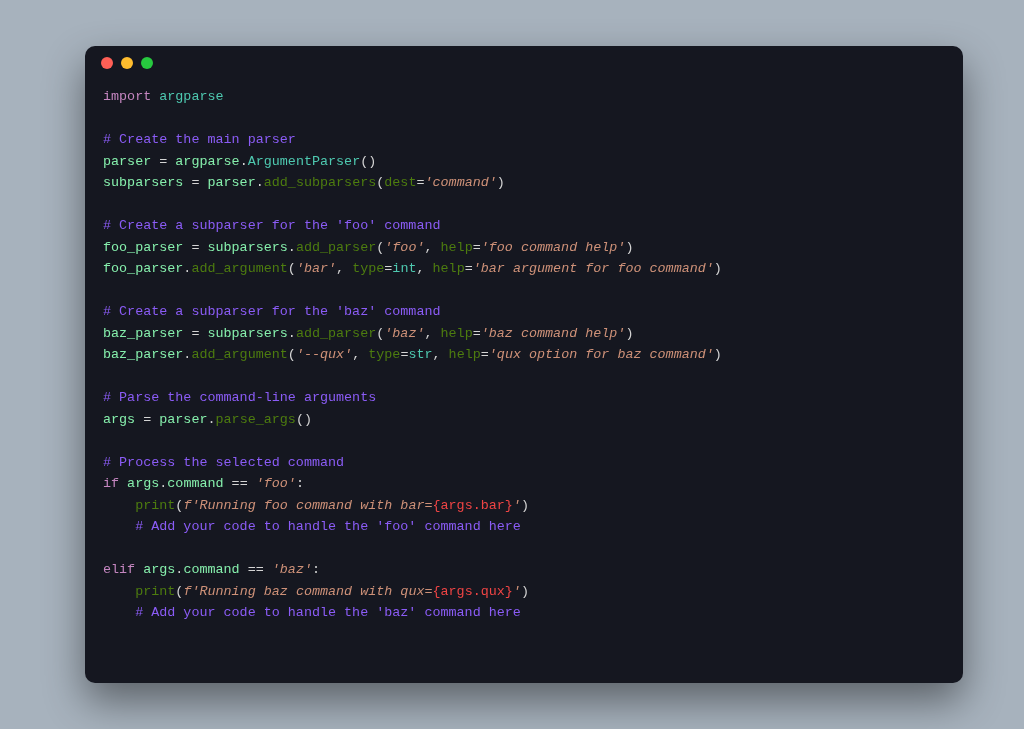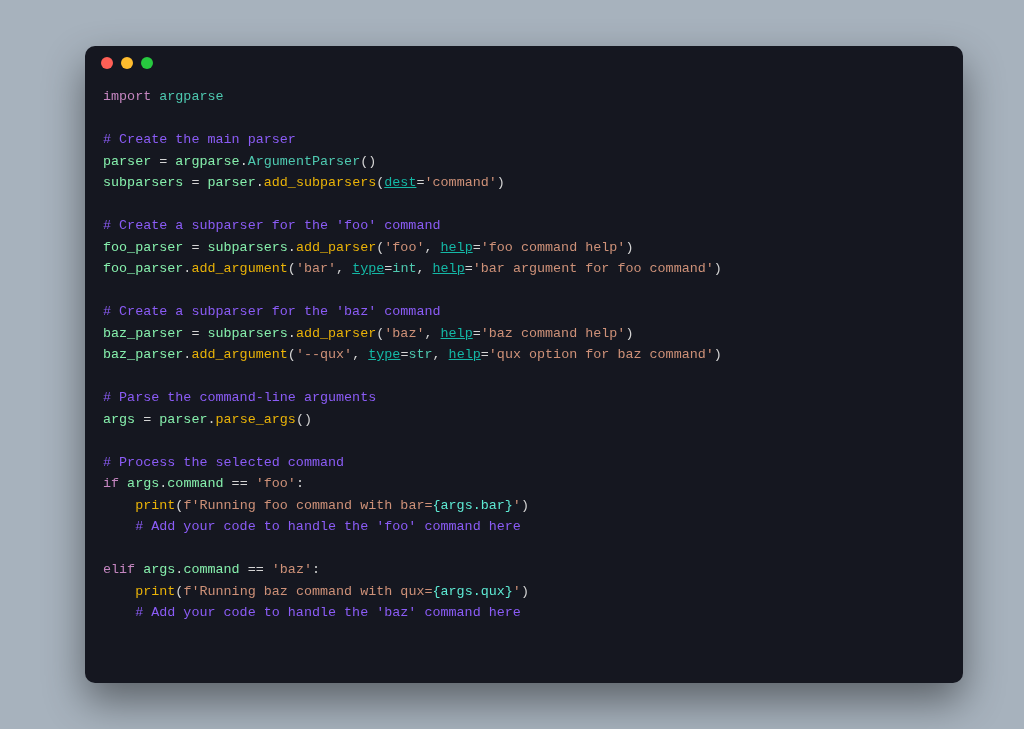--- a/index.html
+++ b/index.html
@@ -55,26 +55,26 @@
     line-height: 21.5px;
     white-space: pre;
     overflow: hidden;
   }
   .code-area .line { display: block; height: 21.5px; }
 
   
   .tk-kw       { color: #c586c0; }   
   .tk-mod      { color: #4ec9b0; }   
   .tk-ident    { color: #86efac; }   
-  .tk-func     { color: #eab308; font-family: Liberation Mono, monospace; }   
-  .tk-str      { color: #ce9178; }   
+  .tk-func     { color: #4d7c0f; font-family: Liberation Mono, monospace; }   
+  .tk-str      { color: #ce9178; font-style: italic; }   
   .tk-comment  { color: #8b5cf6; }
   .tk-op       { color: #d4d4d4; }
-  .tk-param    { color: #14b8a6; text-decoration: underline; }
-  .tk-fsub     { color: #5eead4; }   
+  .tk-param    { color: #4d7c0f; }
+  .tk-fsub     { color: #ef4444; }   
 </style>
 </head>
 <body>
 
 <div class="canvas">
   <div class="window">
     <div class="titlebar">
       <div class="tl-btn tl-red"></div>
       <div class="tl-btn tl-yellow"></div>
       <div class="tl-btn tl-green"></div>

